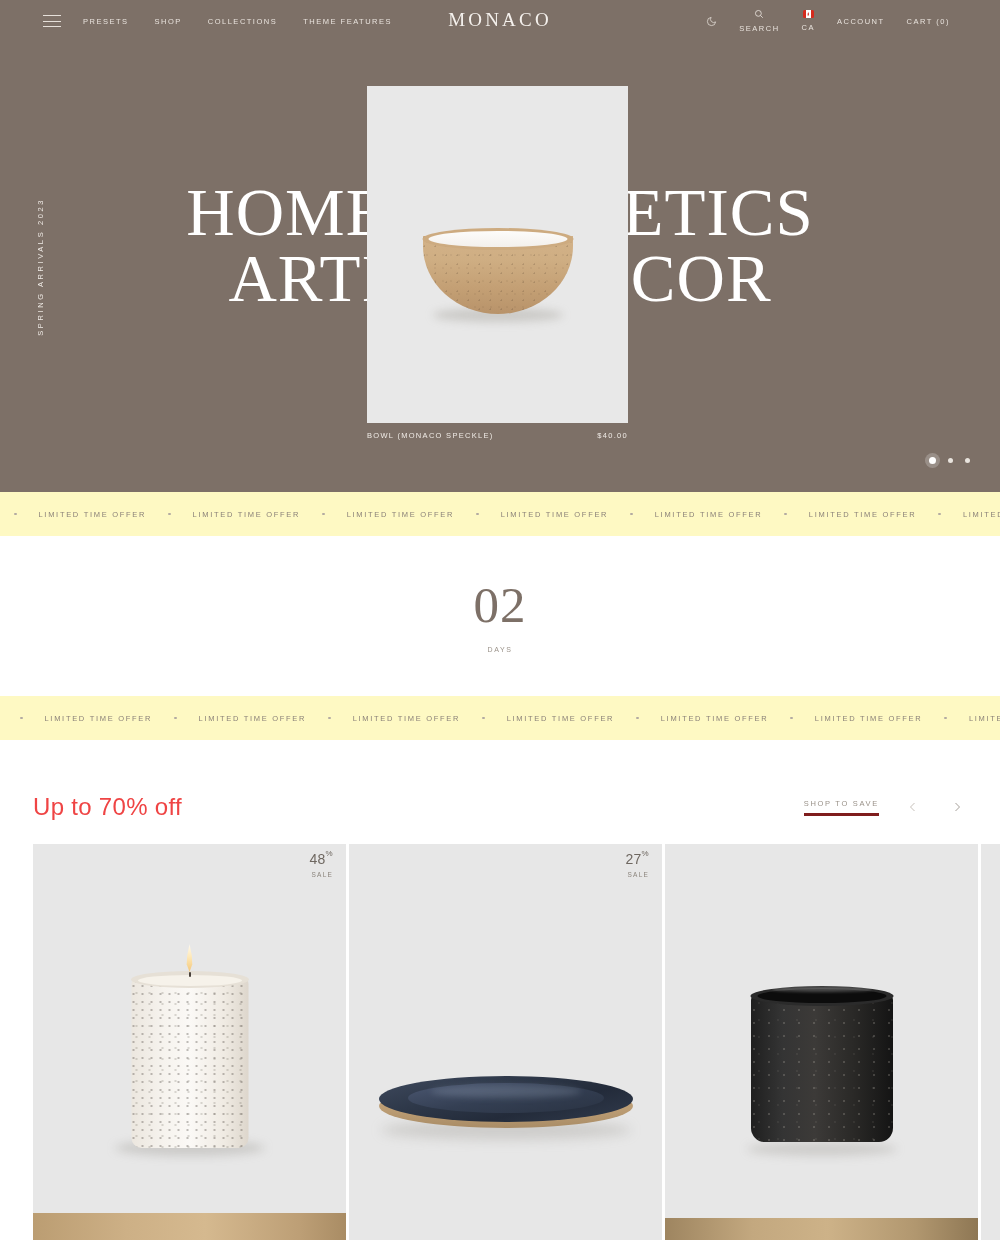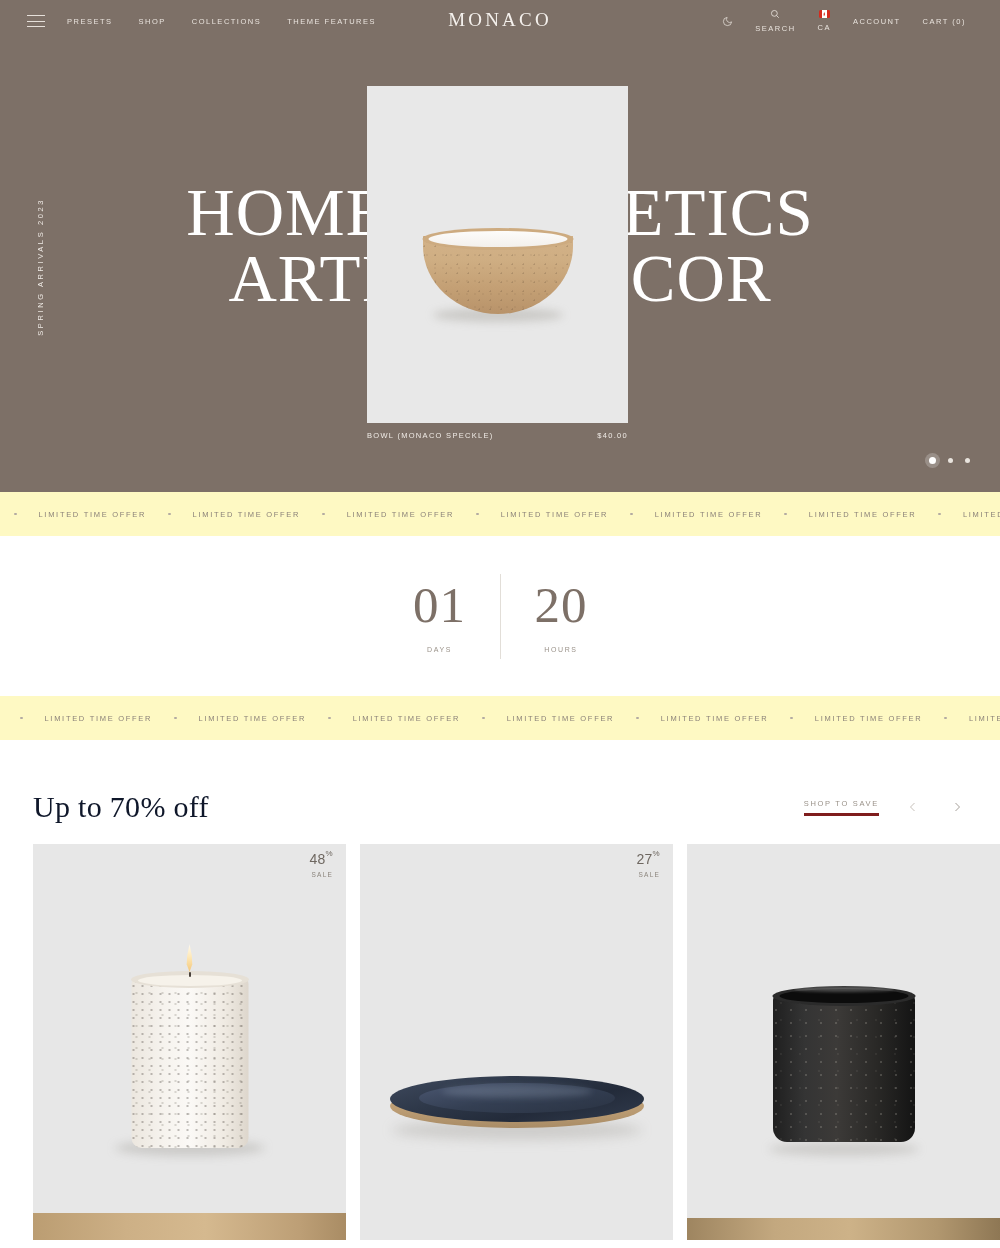--- a/index.html
+++ b/index.html
@@ -17,21 +17,21 @@
     width:1000px;
     height:492px;
     background:#7d7067;
     overflow:hidden;
   }
 
   
   .header {
     position:absolute; top:0; left:0; width:1000px; height:42px;
     display:flex; align-items:center;
-    padding:0 12px;
+    padding:0 28px;
     z-index:30;
   }
   .burger {
     width:18px; height:12px;
     display:flex; flex-direction:column; justify-content:space-between;
     margin-right:22px; margin-left:15px;
     cursor:pointer;
   }
   .burger i { display:block; height:1px; background:#e6e0da; width:100%; }
 
@@ -197,38 +197,38 @@
   }
 
   
   .sale-section { width:1000px; background:#ffffff; padding-top:42px; }
   .sale-head {
     display:flex; align-items:center; justify-content:space-between;
     padding:0 33px 0 33px;
     height:50px;
   }
   .sale-title {
-    font-family:Liberation Serif, serif;
+    font-family:Liberation Sans, sans-serif;
     font-weight:300;
-    font-size:30px; color:#0f172a; letter-spacing:0.3px;
+    font-size:24px; color:#ef4444; letter-spacing:0.3px;
   }
   .sale-actions { display:flex; align-items:center; gap:24px; }
   .shop-link {
     font-size:7.5px; letter-spacing:1.7px; color:#9a9289;
     text-transform:uppercase;
     border-bottom:3px solid #7f1d1d; padding-bottom:5px; cursor:pointer;
   }
   .arrow-btn {
     width:20px; height:20px; display:flex; align-items:center; justify-content:center;
     cursor:pointer;
   }
 
   
   .product-row {
-    display:flex; gap:14px; padding:0 33px 0 33px; margin-top:12px;
+    display:flex; gap:3px; padding:0 33px 0 33px; margin-top:12px;
   }
   .pcard {
     position:relative;
     width:313px; height:396px;
     background:#e7e7e7;
     flex:none; overflow:hidden;
   }
   .pcard.partial { width:30px; }
   .badge {
     position:absolute; right:13px; top:8px; text-align:right; z-index:5;
@@ -444,26 +444,22 @@
       <span class="mq-sep"></span>
       <span class="mq-item">LIMITED TIME OFFER</span>
       <span class="mq-sep"></span>
       <span class="mq-item">LIMITED TIME OFFER</span>
     </div>
 </div>
 
 <div class="countdown-section">
   <div class="countdown">
     <div class="cd-unit">
-      <div class="cd-num">01</div>
+      <div class="cd-num">02</div>
       <div class="cd-label">DAYS</div>
-    </div>
-    <div class="cd-unit">
-      <div class="cd-num">20</div>
-      <div class="cd-label">HOURS</div>
     </div>
   </div>
 </div>
 
 <div class="marquee">
   <div class="marquee-inner" id="mq2" style="margin-left: -2px;">
       <span class="mq-sep"></span>
       <span class="mq-item">LIMITED TIME OFFER</span>
       <span class="mq-sep"></span>
       <span class="mq-item">LIMITED TIME OFFER</span>

